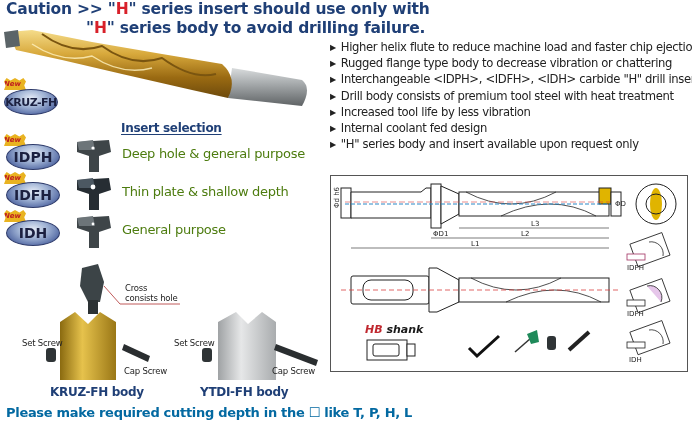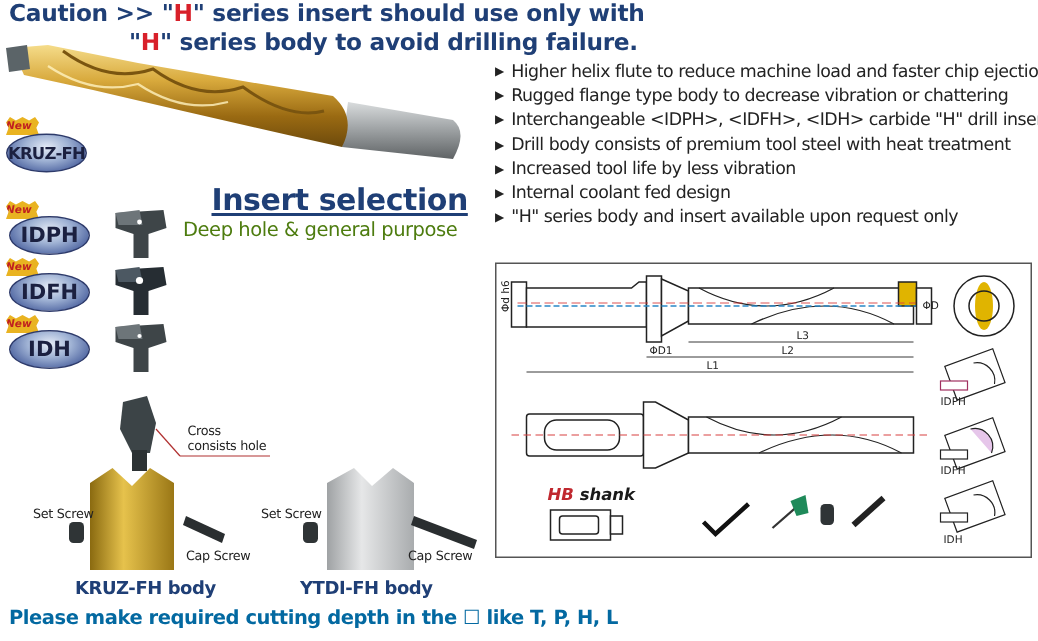--- a/index.html
+++ b/index.html
@@ -15,21 +15,21 @@
 
   .badge { position: absolute; width: 54px; height: 26px; border-radius: 50%;
     background: radial-gradient(ellipse at 50% 35%, #e6ecf7 0%, #9fb2d4 40%, #4e64a0 80%, #2d3f78 100%);
     border: 1px solid #2d3a6a; display: flex; align-items: center; justify-content: center;
     font-family: "DejaVu Sans", sans-serif; font-weight: bold; color: #1b2040; font-size: 14px; }
   .badge.small { font-size: 11px; letter-spacing: -0.5px; }
   .newstar { position: absolute; width: 22px; height: 12px; background: #e9b321; color: #c02020;
     font-size: 7px; font-style: italic; font-weight: bold; line-height: 12px; text-align: left;
     clip-path: polygon(0 30%, 12% 0, 30% 20%, 50% 0, 70% 20%, 88% 0, 100% 30%, 92% 60%, 100% 100%, 0 100%, 8% 60%); }
 
-  .insert-title { position: absolute; left: 121px; top: 121px; font-size: 20px; font-weight: bold; color: #1f3f76; text-decoration: underline; text-underline-offset: 2px; font-family: "DejaVu Sans", sans-serif; letter-spacing: -0.3px; margin-left: 20px; }
+  .insert-title { position: absolute; left: 121px; top: 121px; font-size: 12px; font-weight: bold; color: #1f3f76; text-decoration: underline; text-underline-offset: 2px; font-family: "DejaVu Sans", sans-serif; letter-spacing: -0.3px; }
   .insert-row { position: absolute; left: 0; width: 320px; height: 40px; }
   .insert-row .ins-img { position: absolute; left: 73px; top: 2px; width: 40px; height: 36px; }
   .insert-row .desc { position: absolute; left: 122px; top: 10px; font-size: 13px; color: #4d7c0f; font-family: "DejaVu Sans", sans-serif; letter-spacing: -0.3px; white-space: nowrap; }
 
   .features { position: absolute; left: 330px; top: 40px; list-style: none; font-size: 11.6px; line-height: 15.2px; color: #222; font-family: "DejaVu Sans", sans-serif; letter-spacing: -0.35px; }
   .features li { white-space: nowrap; }
   .features li::before { content: "\25B6"; font-size: 8px; margin-right: 5px; position: relative; top: -1px; }
 
   .diagram { position: absolute; left: 330px; top: 175px; width: 358px; height: 197px; border: 1.5px solid #555; background: #fff; }
 
@@ -88,30 +88,32 @@
 </div>
 
 <div class="insert-row" style="top:174px;">
   <div class="newstar" style="left:4px; top:-2px;">New</div>
   <div class="badge" style="left:6px; top:8px;">IDFH</div>
   <svg class="ins-img" viewBox="0 0 40 36">
     <path d="M4 4 L36 2 L38 14 L26 18 L26 34 L16 34 L16 18 L4 14 Z" fill="#262d33"></path>
       <path d="M4 4 L20 2 L22 12 L6 12 Z" fill="#4c5862"></path>
       <circle cx="20" cy="11" r="2.4" fill="#fff"></circle>
   </svg>
+  <div class="desc">Thin plate &amp; shallow depth</div>
 </div>
 
 <div class="insert-row" style="top:212px;">
   <div class="newstar" style="left:4px; top:-2px;">New</div>
   <div class="badge" style="left:6px; top:8px;">IDH</div>
   <svg class="ins-img" viewBox="0 0 40 36">
     <path d="M4 4 L36 2 L38 14 L26 18 L26 34 L16 34 L16 18 L4 14 Z" fill="#3e4548"></path>
       <path d="M4 4 L20 2 L22 12 L6 12 Z" fill="#6d7579"></path>
       <circle cx="20" cy="10" r="1.4" fill="#fff"></circle>
   </svg>
+  <div class="desc">General purpose</div>
 </div>
 
 <ul class="features">
   <li>Higher helix flute to reduce machine load and faster chip ejection</li>
   <li>Rugged flange type body to decrease vibration or chattering</li>
   <li>Interchangeable &lt;IDPH&gt;, &lt;IDFH&gt;, &lt;IDH&gt; carbide "H" drill inserts</li>
   <li>Drill body consists of premium tool steel with heat treatment</li>
   <li>Increased tool life by less vibration</li>
   <li>Internal coolant fed design</li>
   <li>"H" series body and insert available upon request only</li>

